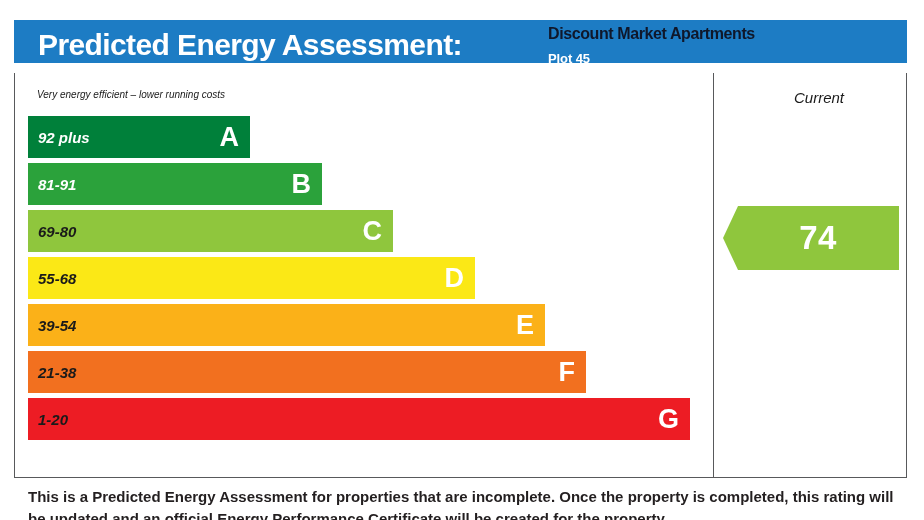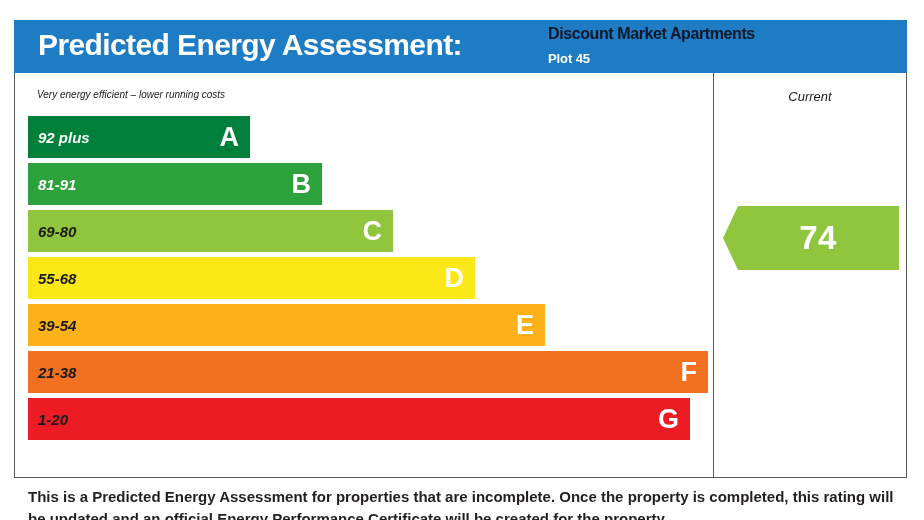--- a/index.html
+++ b/index.html
@@ -20,21 +20,21 @@
     width: 924px;
     height: 520px;
   }
 
   
   .header-band {
     position: absolute;
     left: 14px;
     top: 20px;
     width: 893px;
-    height: 53px;
+    height: 43px;
     background: #1d7cc4;
     box-sizing: border-box;
   }
   .header-title {
     position: absolute;
     left: 24px;
     top: 8px;
     font-size: 30px;
     font-weight: bold;
     color: #ffffff;
@@ -99,23 +99,23 @@
     top: 374px;
     font-size: 15px;
     font-style: italic;
     color: #1a1a1a;
     white-space: nowrap;
   }
   .current-label {
     position: absolute;
     left: 698px;
     top: 16px;
-    width: 194px;
+    width: 212px;
     text-align: center;
-    font-size: 13px;
+    font-size: 15px;
     font-style: italic;
     color: #1a1a1a;
   }
 
   
   .bars {
     position: absolute;
     left: 0;
     top: 0;
   }
@@ -207,21 +207,21 @@
           <span class="bar-letter">C</span>
         </div>
         <div class="bar" style="top: 184px; width: 447px; background: rgb(251, 232, 22);">
           <span class="bar-range" style="color: rgb(26, 26, 26);">55-68</span>
           <span class="bar-letter">D</span>
         </div>
         <div class="bar" style="top: 231px; width: 517px; background: rgb(251, 177, 24);">
           <span class="bar-range" style="color: rgb(26, 26, 26);">39-54</span>
           <span class="bar-letter">E</span>
         </div>
-        <div class="bar" style="top: 278px; width: 680px; background: rgb(242, 112, 31);">
+        <div class="bar" style="top: 278px; width: 558px; background: rgb(242, 112, 31);">
           <span class="bar-range" style="color: rgb(26, 26, 26);">21-38</span>
           <span class="bar-letter">F</span>
         </div>
         <div class="bar" style="top: 325px; width: 662px; background: rgb(237, 28, 36);">
           <span class="bar-range" style="color: rgb(26, 26, 26);">1-20</span>
           <span class="bar-letter">G</span>
         </div>
       </div>
 
     <div class="rating-arrow" style="top: 133px; left: 708px; width: 176px; background: rgb(143, 198, 61);">

